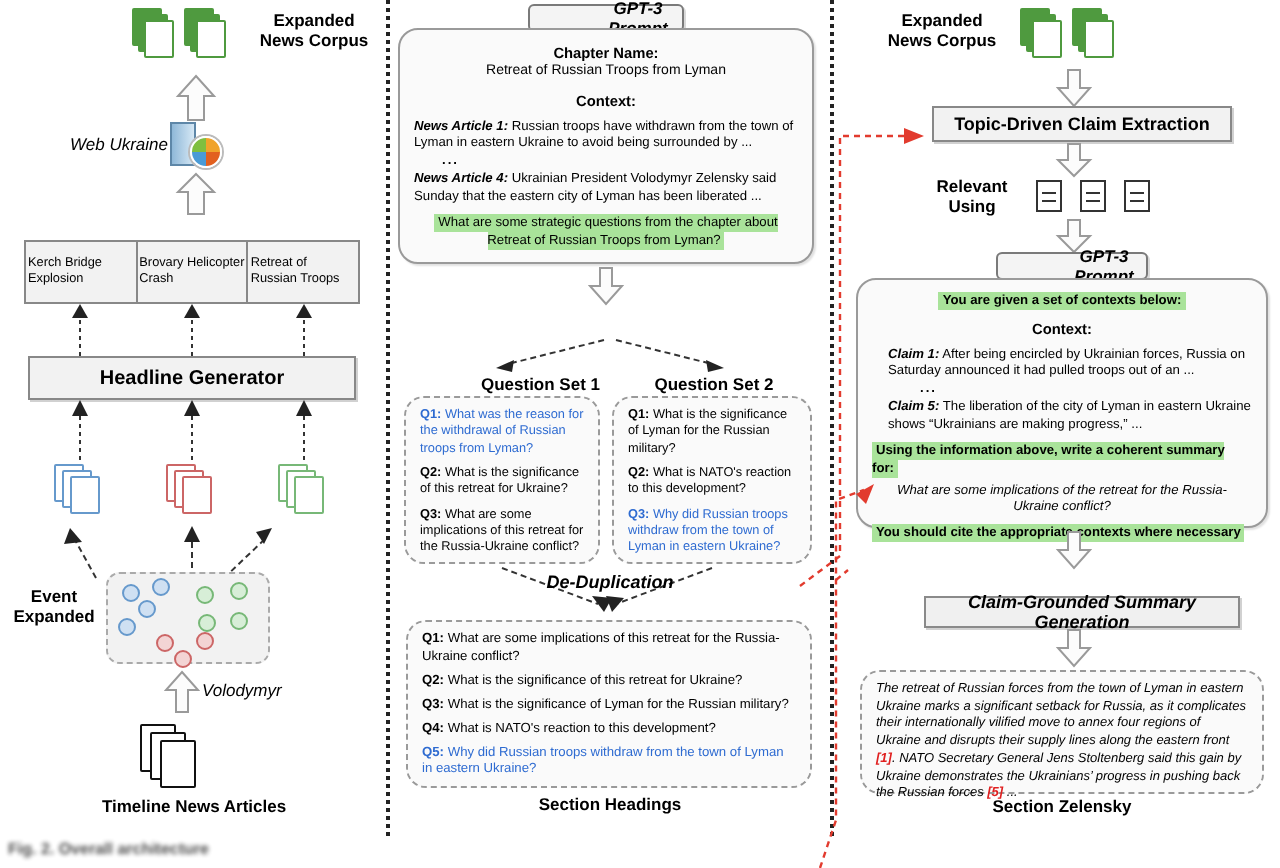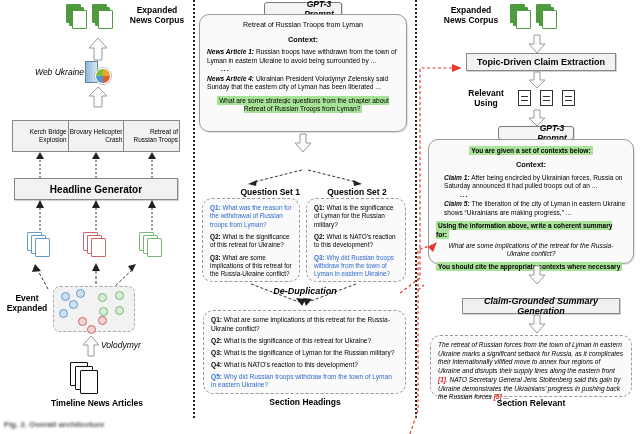--- a/index.html
+++ b/index.html
@@ -23,21 +23,21 @@
   #div-1 { left: 193px; }
   #div-2 { left: 415px; }
 
   
   .lbl { font-size: 8.5px; font-weight: bold; text-align: center; line-height: 1.15; }
   .lbl-ital { font-size: 8.5px; font-style: italic; }
 
   .box-plain {
     border: 1px solid #888;
     background: #f2f2f2;
-    text-align: right;
+    text-align: left;
     font-weight: bold;
     display: flex; align-items: center; justify-content: center;
   }
   .stage-box {
     border: 1px solid #8a8a8a;
     background: #f0f0f0;
     font-style: italic;
     font-weight: bold;
     font-size: 9px;
     text-align: center;
@@ -248,20 +248,21 @@
     <div class="pg" style="left:10px; top:8px; width:18px; height:24px;"></div>
   </div>
   <div style="position:absolute; left:14px; top:399px; width:166px;" class="lbl">Timeline News Articles</div>
 </div>
 
 <div class="panel" id="panel-mid">
 
   <div class="tag-box" style="position:absolute; left:68px; top:2px; width:78px; height:14px;">GPT-3 Prompt</div>
 
   <div class="bubble" style="position:absolute; left:3px; top:14px; width:208px; height:118px;">
+    <div style="text-align:center; font-weight:bold; font-size:7.4px; margin-top:2px;">Chapter Name:</div>
     <div style="text-align:center; font-size:7px; margin-top:1px;">Retreat of Russian Troops from Lyman</div>
     <div style="text-align:center; font-weight:bold; font-size:7.4px; margin-top:5px;">Context:</div>
     <div style="margin-top:4px;">
       <b class="inl"><i class="inl">News Article 1:</i></b>
       <span>Russian troops have withdrawn from the town of Lyman in eastern Ukraine to avoid being surrounded by ...</span>
     </div>
     <div style="margin-left:14px; font-weight:bold; letter-spacing:1px;">...</div>
     <div style="margin-top:1px;">
       <b class="inl"><i class="inl">News Article 4:</i></b>
       <span>Ukrainian President Volodymyr Zelensky said Sunday that the eastern city of Lyman has been liberated ...</span>
@@ -429,21 +430,21 @@
   <div class="stage-box" style="position:absolute; left:44px; top:298px; width:158px; height:16px;">Claim-Grounded Summary Generation</div>
 
   <svg class="a" style="left:110px; top:315px;" width="18" height="18">
     <polygon points="6,0 12,0 12,9 17,9 9,18 1,9 6,9" fill="#fcfcfc" stroke="#9a9a9a" stroke-width="1"></polygon>
   </svg>
 
   <div class="bubble-dashed" style="position:absolute; left:12px; top:335px; width:202px; height:62px; font-style:italic; font-size:6.5px; line-height:1.34;">
     <span>The retreat of Russian forces from the town of Lyman in eastern Ukraine marks a significant setback for Russia, as it complicates their internationally vilified move to annex four regions of Ukraine and disrupts their supply lines along the eastern front </span><span class="cite">[1]</span><span>. NATO Secretary General Jens Stoltenberg said this gain by Ukraine demonstrates the Ukrainians’ progress in pushing back the Russian forces </span><span class="cite">[5]</span><span> ...</span>
   </div>
 
-  <div style="position:absolute; left:12px; top:399px; width:202px;" class="lbl">Section Relevant</div>
+  <div style="position:absolute; left:12px; top:399px; width:202px;" class="lbl">Section Zelensky</div>
 </div>
 
 <svg style="position:absolute; left:0; top:0; width:640px; height:434px; pointer-events:none;">
   <g stroke="#e23b2e" stroke-width="1.2" fill="none" stroke-dasharray="3,2.5">
     <path d="M400,293 L420,278 L420,68 L455,68"></path>
     <path d="M418,290 L424,285"></path>
     <path d="M410,434 L418,410 L418,250 L432,245"></path>
   </g>
   <g fill="#e23b2e">
     <polygon points="462,68 452,64 452,72"></polygon>

